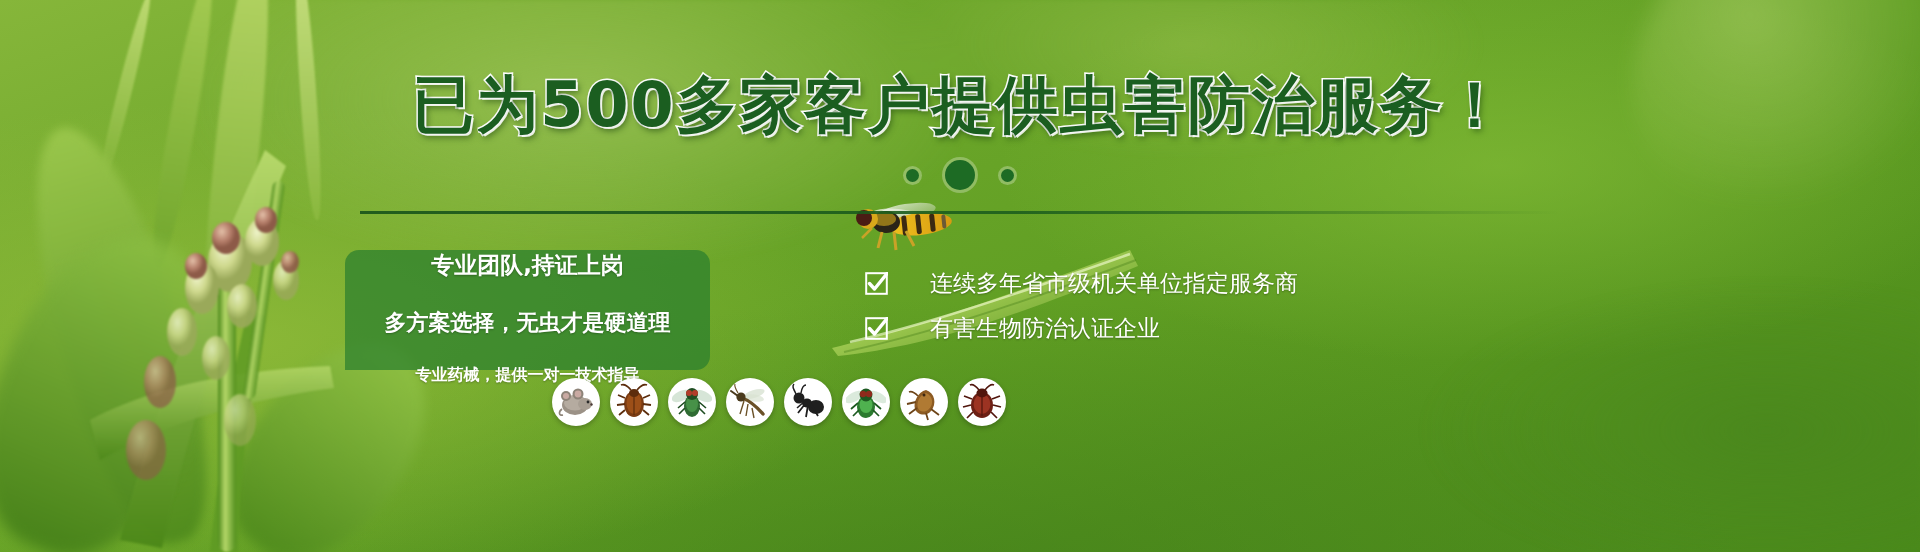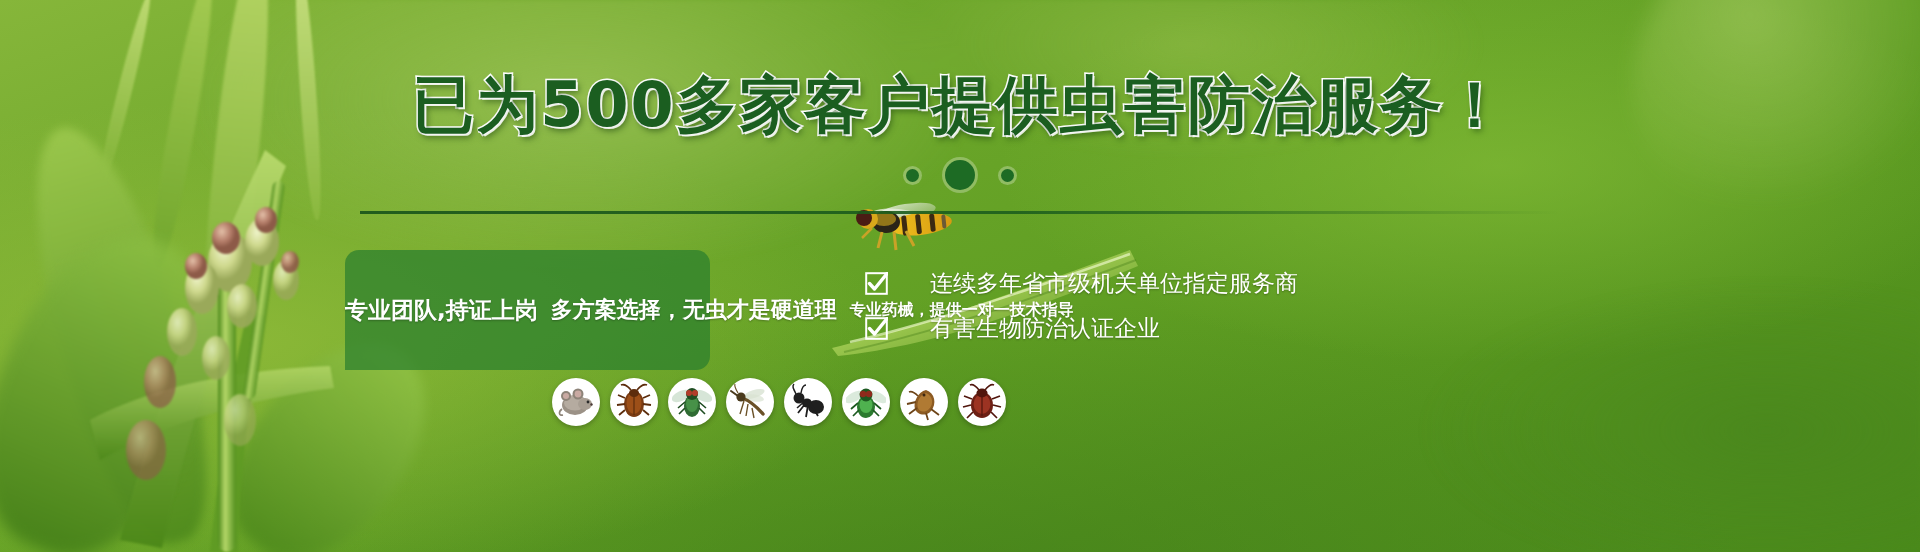--- a/index.html
+++ b/index.html
@@ -70,22 +70,22 @@
   .dot{border-radius:50%;background:#1d6b24;box-shadow:0 0 0 3px rgba(255,255,255,.28);}
   .dot.s{width:13px;height:13px;}
   .dot.m{width:30px;height:30px;}
 
   
   .rule{position:absolute;left:360px;top:211px;width:1200px;height:3px;
     background:linear-gradient(90deg,#17531a 0%,#1c5e1d 55%,rgba(28,94,29,0) 100%);opacity:.9;}
   .infobox-wrap{position:absolute;left:345px;top:250px;width:365px;height:120px;}
   .infobox-bg{position:absolute;inset:0;background:rgba(40,125,46,.70);
     border-radius:14px 14px 14px 0;}
-  .info-lines{position:absolute;inset:0;display:flex;
-    justify-content:flex-start;align-items:center;gap:13px;}
+  .info-lines{position:absolute;inset:0;display:flex;flex-direction:column;
+    justify-content:flex-start;align-items:center;gap:27px;}
   .info-line{
     color:#ffffff;font-weight:bold;white-space:nowrap;
     font-family:"DejaVu Sans","Liberation Sans",sans-serif;
     text-shadow:0 1px 2px rgba(0,0,0,.28);
   }
   .info-line.l1{font-size:23px;}
   .info-line.l2{font-size:22px;}
   .info-line.l3{font-size:16px;}
 
   

